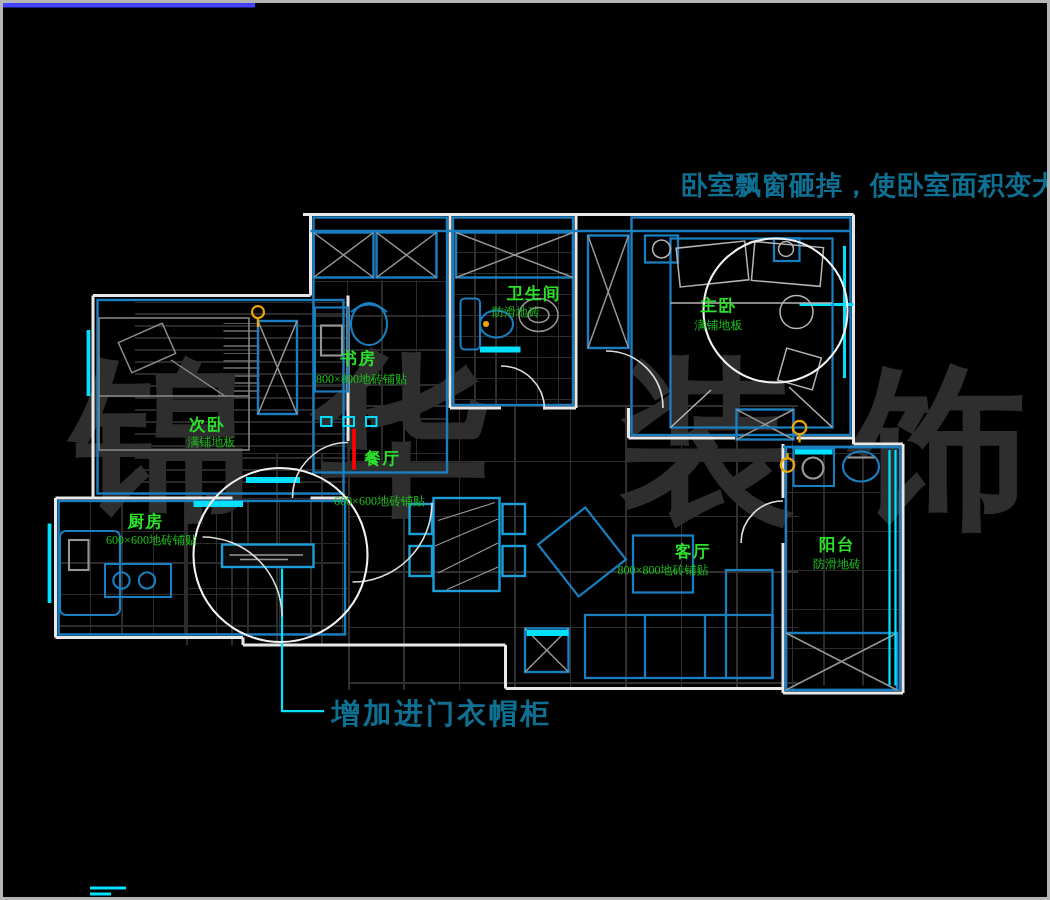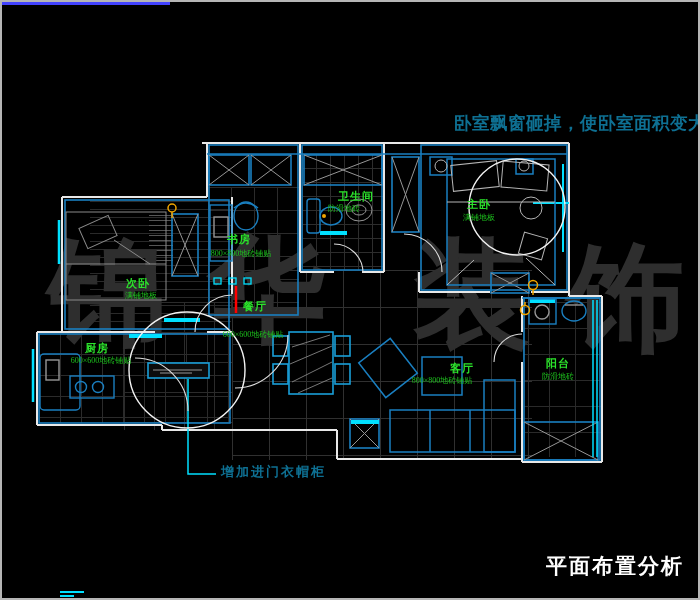--- a/index.html
+++ b/index.html
@@ -35,21 +35,21 @@
   .wm{position:absolute;z-index:2;transform:translate(-50%,-50%);
       font-family:"DejaVu Serif",serif;font-weight:bold;font-size:118px;line-height:1;}
   svg.plan{position:absolute;left:0;top:0;z-index:3;}
   
   .lbl{position:absolute;z-index:4;transform:translate(-50%,-50%);
        font-size:11px;font-weight:bold;white-space:nowrap;letter-spacing:1px;}
   .fin{position:absolute;z-index:4;transform:translate(-50%,-50%);
        font-size:8px;white-space:nowrap;font-family:Liberation Serif, serif;}
   .note{position:absolute;z-index:5;font-weight:bold;white-space:nowrap;}
   .note-top{left:452px;top:109px;font-size:17.5px;letter-spacing:0.5px;}
-  .note-bottom{left:219px;top:461px;font-size:13px;letter-spacing:2px;}
+  .note-bottom{left:219px;top:461px;font-size:19px;letter-spacing:2px;}
   .title{position:absolute;z-index:5;left:544px;top:550px;font-weight:bold;
          font-size:21px;letter-spacing:2px;white-space:nowrap;}
 </style>
 </head>
 <body>
 
 <div class="screen">
   <div class="topline"></div>
 
   <div class="grid g-main"></div>
@@ -241,14 +241,13 @@
   <span class="lbl" style="left:253px;top:304px;color:#2be22b">餐厅</span>
   <span class="fin" style="left:251px;top:332px;color:#1dc21d">600×600地砖铺贴</span>
   <span class="lbl" style="left:460px;top:366px;color:#2be22b">客厅</span>
   <span class="fin" style="left:440px;top:378px;color:#1dc21d">800×800地砖铺贴</span>
   <span class="lbl" style="left:556px;top:361px;color:#2be22b">阳台</span>
   <span class="fin" style="left:556px;top:374px;color:#1dc21d">防滑地砖</span>
 
   <span class="note note-top" style="color:#0e7093">卧室飘窗砸掉，使卧室面积变大</span>
   <span class="note note-bottom" style="color:#0e7093">增加进门衣帽柜</span>
 
-  <span class="title" style="color:#ffffff">平面布置分析</span>
 </div>
 
 </body></html>

